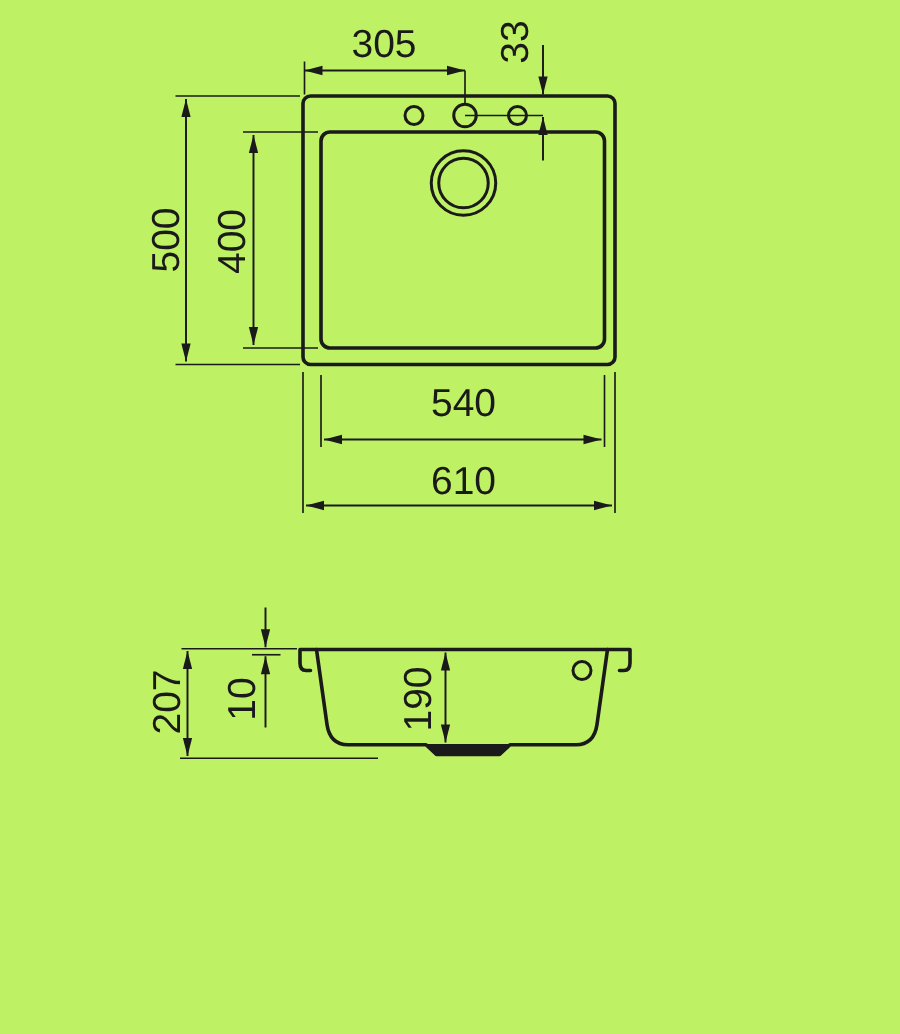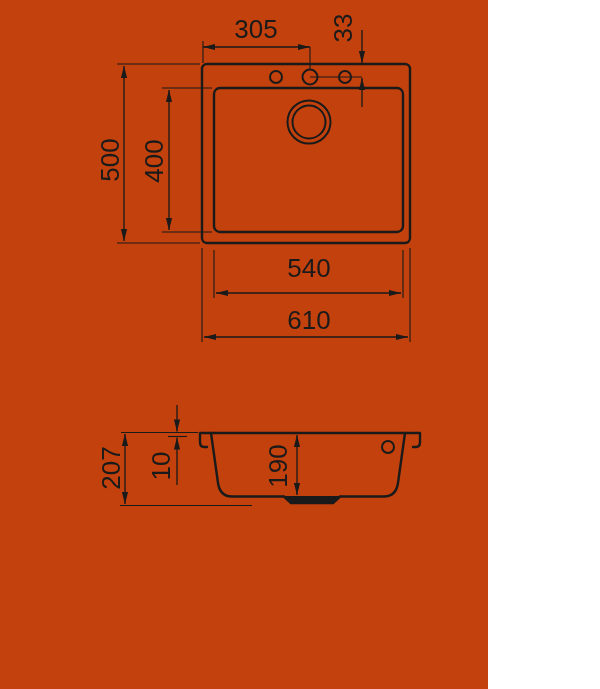--- a/index.html
+++ b/index.html
@@ -1,19 +1,19 @@
 <!DOCTYPE html>
 <html><head>
 <meta charset="utf-8">
 <style>
   html,body{margin:0;padding:0;background:#fff;}
   .canvas{
     position:relative;
-    width:488px;height:689px;
-    background:#c2410c;
+    width:600px;height:689px;
+    background:#bef264;
     font-family:"Liberation Sans", sans-serif;
     overflow:hidden;
   }
   svg{display:block;}
   .outline{fill:none;stroke:#1a1a1a;stroke-width:2.4;stroke-linejoin:round;stroke-linecap:round;}
   .outline-thin{fill:none;stroke:#1a1a1a;stroke-width:2;}
   .dim{stroke:#1a1a1a;stroke-width:1.3;fill:none;}
   .ext{stroke:#1a1a1a;stroke-width:1.1;fill:none;}
   .dim-label{fill:#1a1a1a;font-size:26px;font-family:"Liberation Sans",sans-serif;}
   .filled{fill:#1a1a1a;stroke:none;}

